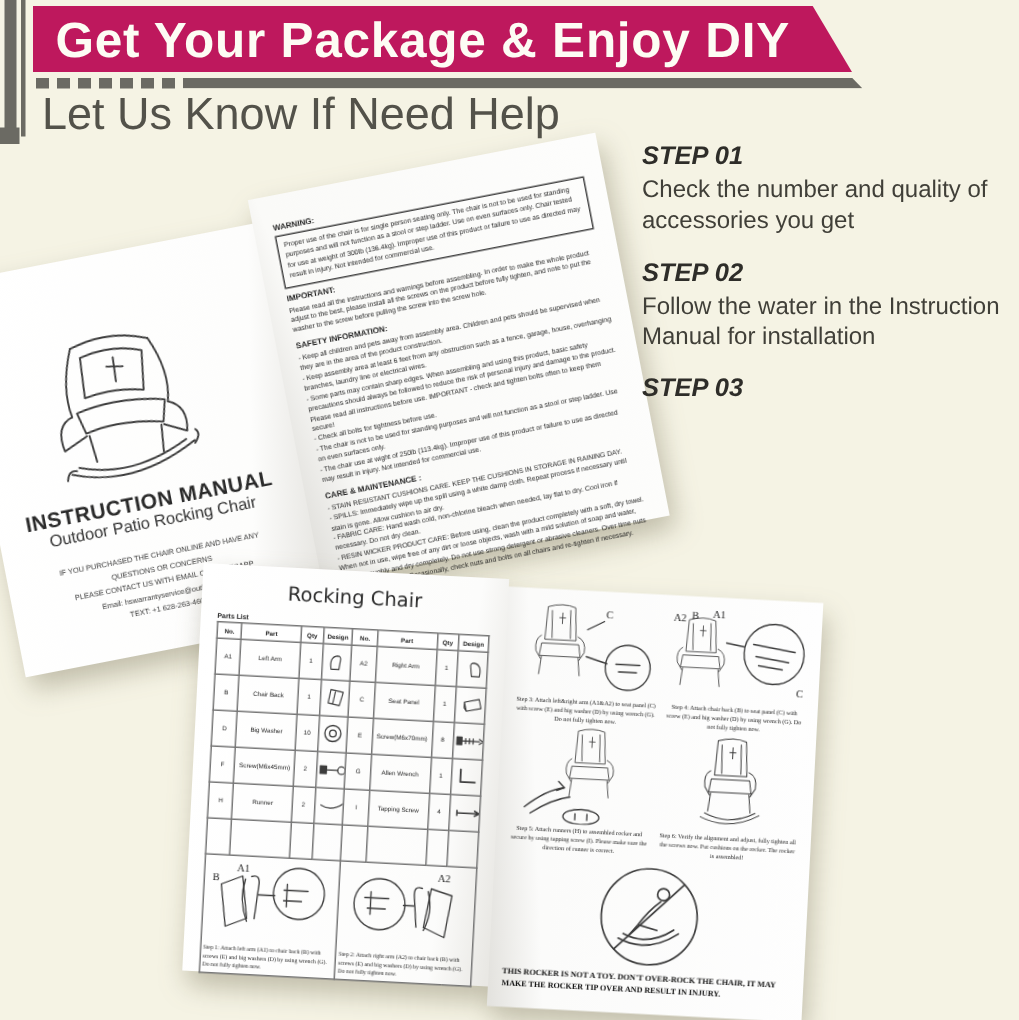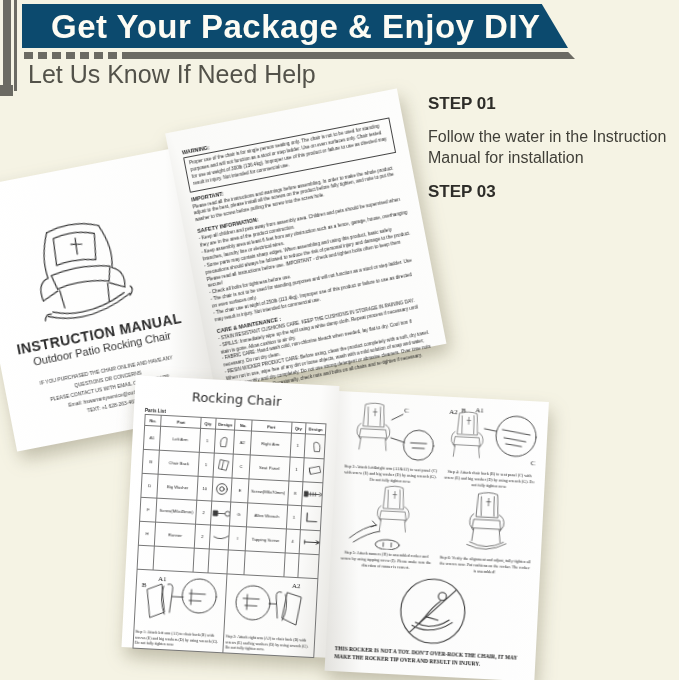--- a/index.html
+++ b/index.html
@@ -3,34 +3,34 @@
 <meta charset="utf-8">
 <style>
   html,body{margin:0;padding:0;}
   .stage{position:relative;width:679px;height:680px;background:#f5f3e4;overflow:hidden;
          font-family:"Liberation Sans",sans-serif;}
 
   
   .vbar-thick{position:absolute;left:3px;top:0;width:8px;height:91px;background:#6b6a63;}
   .vbar-thin{position:absolute;left:14px;top:0;width:3px;height:91px;background:#6b6a63;}
   .corner-sq{position:absolute;left:0;top:85px;width:13px;height:11px;background:#6b6a63;}
-  .banner{position:absolute;left:22px;top:4px;width:546px;height:44px;background:#0c4a6e;
+  .banner{position:absolute;left:22px;top:4px;width:546px;height:44px;background:#be185d;
           clip-path:polygon(0 0,95.2% 0,100% 100%,0 100%);
           color:#fdfcf4;font-size:33px;font-weight:bold;letter-spacing:.5px;
-          line-height:45px;padding-left:29px;box-sizing:border-box;white-space:nowrap;}
+          line-height:45px;padding-left:15px;box-sizing:border-box;white-space:nowrap;}
   .dash-row{position:absolute;left:24px;top:52px;height:7px;width:96px;
             background:repeating-linear-gradient(to right,#6b6a63 0 9px,transparent 9px 14px);}
   .rule{position:absolute;left:122px;top:52px;width:453px;height:7px;background:#6b6a63;
         clip-path:polygon(0 0,98.5% 0,100% 100%,0 100%);}
-  .subtitle{position:absolute;left:28px;top:60px;font-size:25px;color:#53524a;white-space:nowrap;}
+  .subtitle{position:absolute;left:28px;top:60px;font-size:30px;color:#53524a;white-space:nowrap;}
 
   
   .steps{position:absolute;left:428px;top:94px;width:252px;z-index:5;}
   .step{margin-bottom:13px;}
-  .step .lbl{font-size:17px;font-weight:bold;color:#2e2d29;margin-bottom:3px;}
+  .step .lbl{font-size:17px;font-weight:bold;color:#2e2d29;margin-bottom:3px;font-style:italic;}
   .step .txt{font-size:16px;color:#403f38;line-height:1.3;}
 
   
   .spread{position:absolute;display:flex;filter:drop-shadow(3px 9px 9px rgba(95,88,60,.35));}
   .spread-top{left:-14px;top:128px;transform:rotate(-11deg);z-index:1;}
   .spread-bottom{left:128px;top:386px;transform:rotate(3deg);z-index:2;}
   .page{box-sizing:border-box;position:relative;}
   .pg-cover{width:206px;height:268px;margin-top:16px;
             background:linear-gradient(100deg,#ffffff 0%,#fdfdfc 80%,#e7e6e2 98%);}
   .pg-warn{width:236px;height:260px;
@@ -114,22 +114,24 @@
   <div class="banner">
     <span>Get Your Package &amp; Enjoy DIY</span>
   </div>
   <div class="dash-row"></div>
   <div class="rule"></div>
   <div class="subtitle">Let Us Know If Need Help</div>
 
   <div class="steps">
     <div class="step">
       <div class="lbl">STEP 01</div>
+      <div class="txt">Check the number and quality of accessories you get</div>
     </div>
     <div class="step">
+      <div class="lbl">STEP 02</div>
       <div class="txt">Follow the water in the Instruction Manual for installation</div>
     </div>
     <div class="step">
       <div class="lbl">STEP 03</div>
     </div>
   </div>
 
   <div class="spread spread-top">
     <div class="page pg-cover">
       <svg class="lineart cover-chair" width="132" height="106" viewBox="0 0 140 118" stroke-width="1.4">

